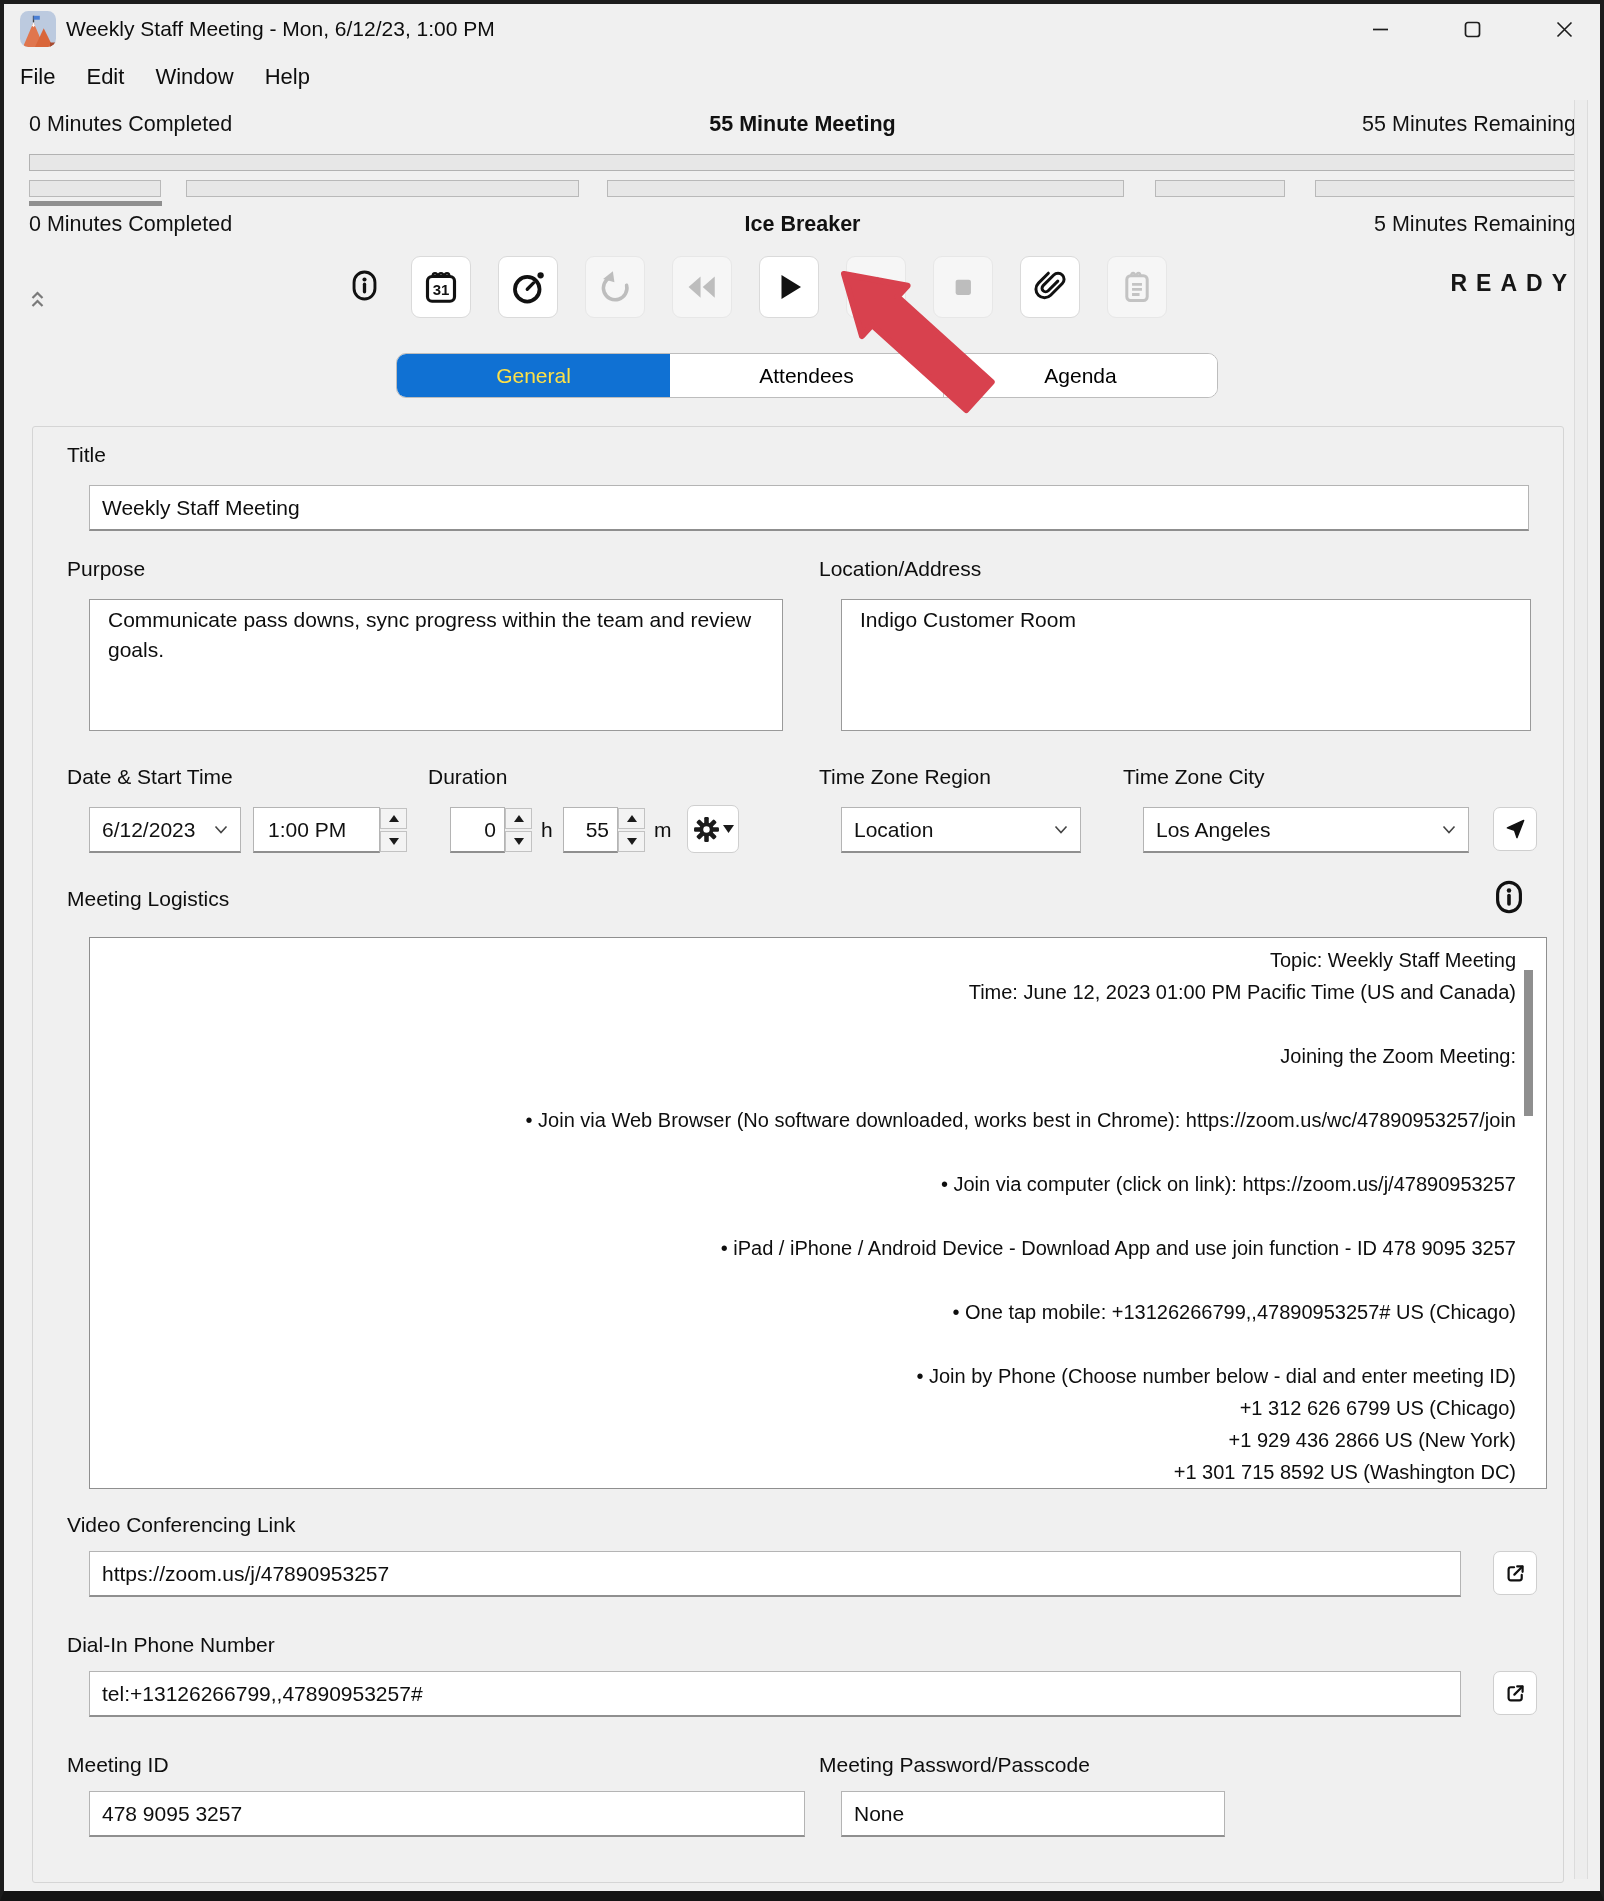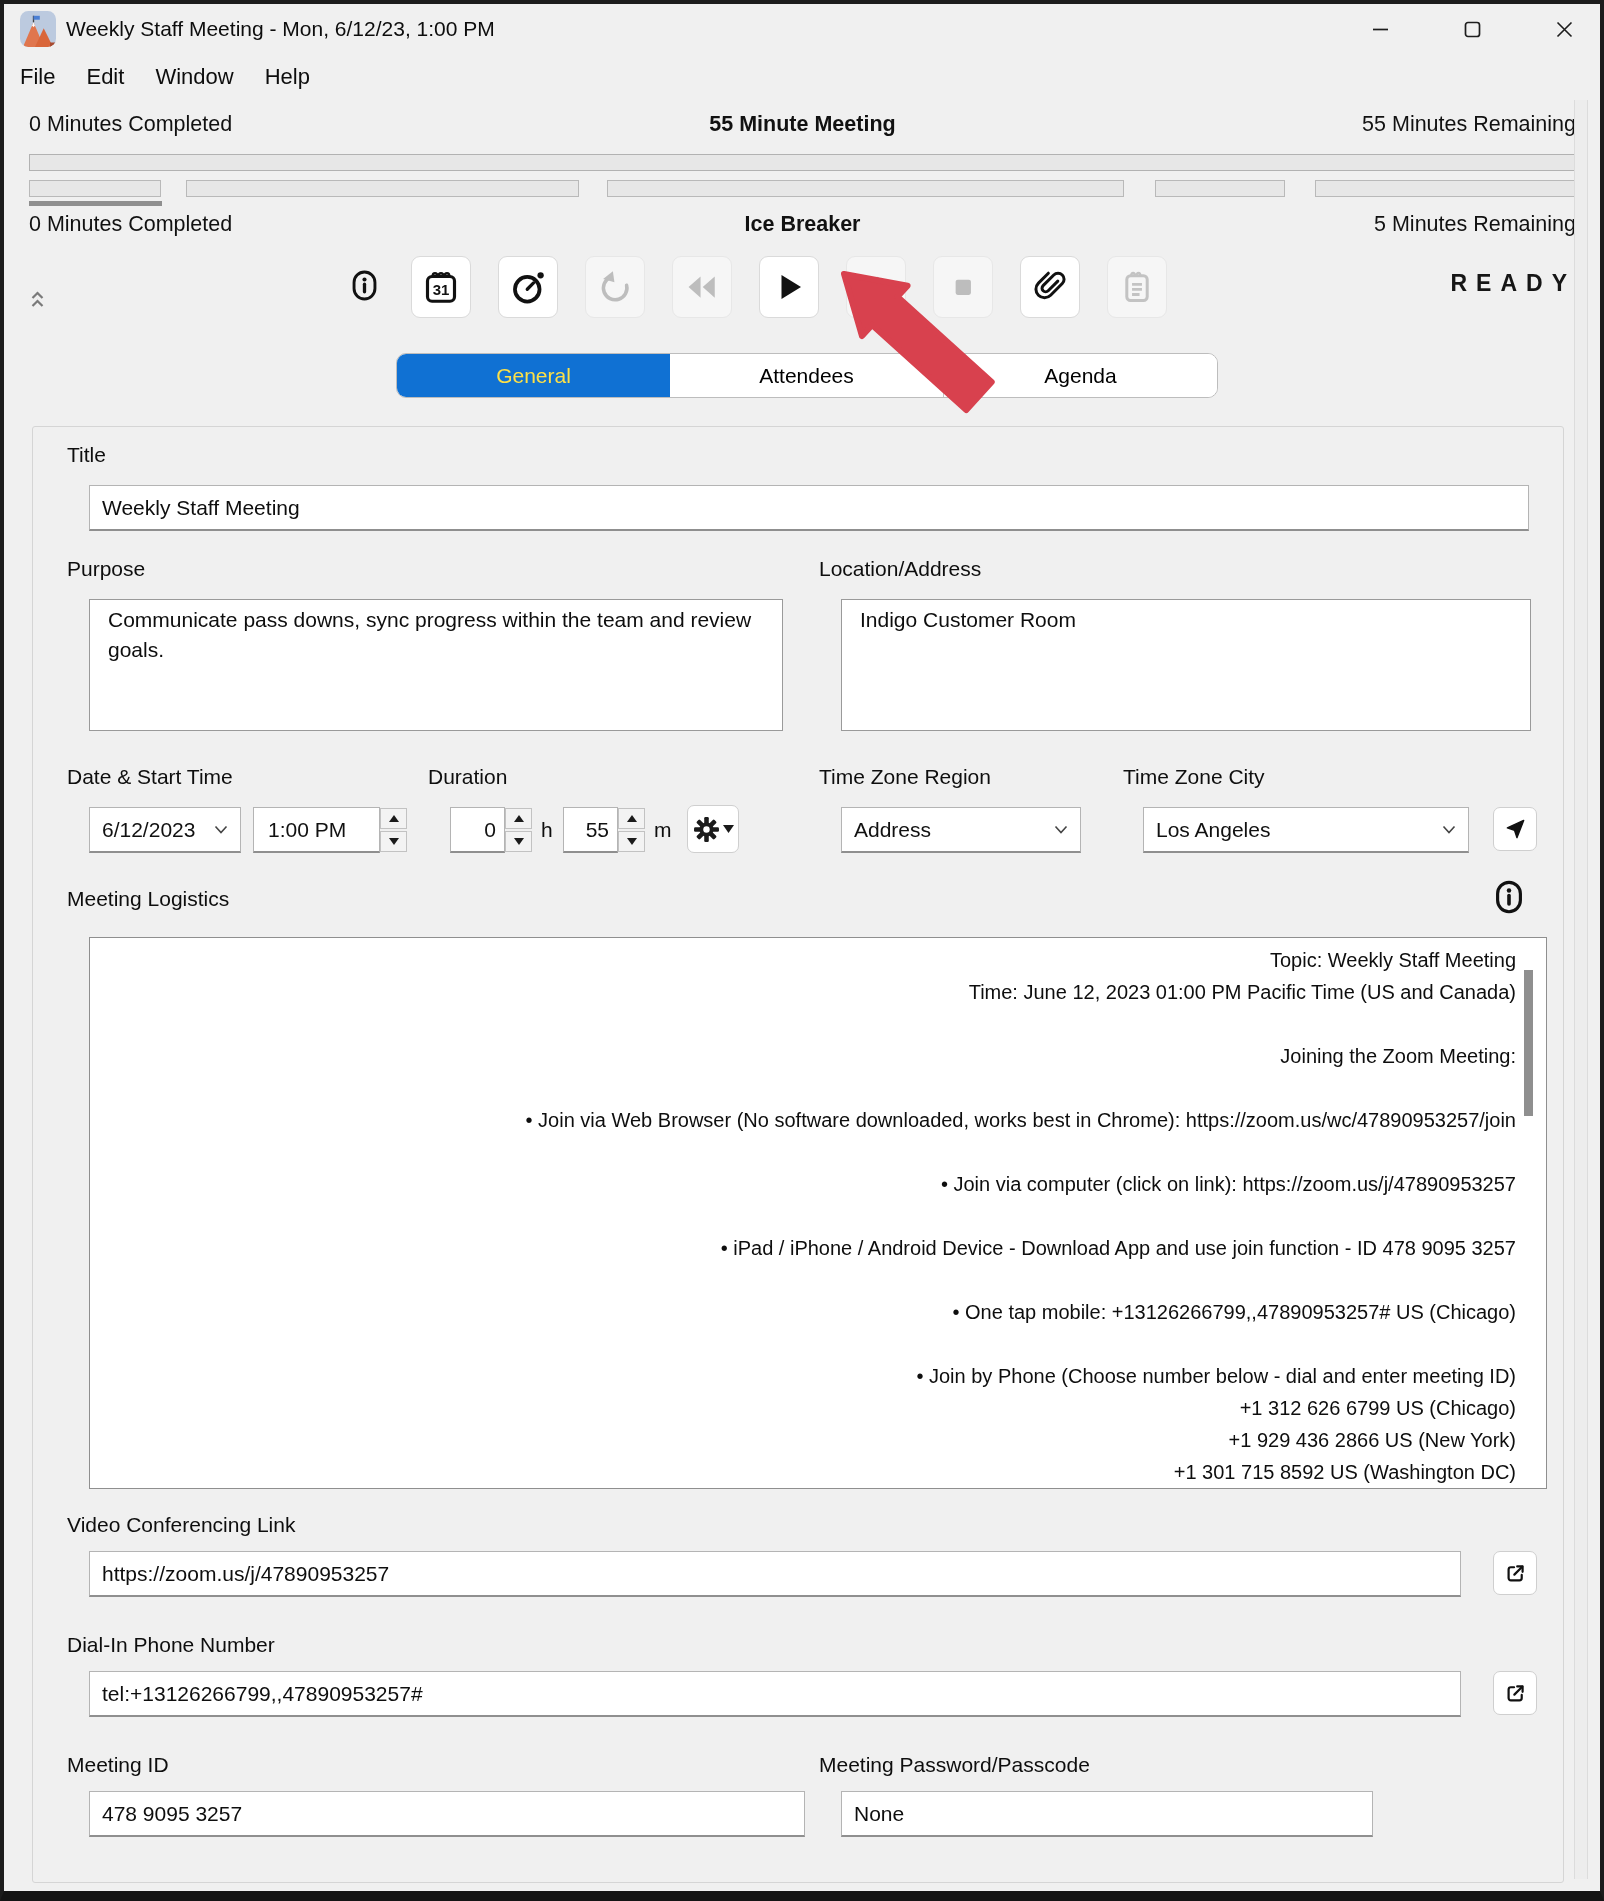--- a/index.html
+++ b/index.html
@@ -296,21 +296,21 @@
         </g>
         <circle cx="13" cy="13" r="3.1" fill="#ffffff"></circle>
       </svg>
       <svg width="11" height="8" viewBox="0 0 11 8">
           <polygon points="0,0 11,0 5.5,8" fill="#1b1b1b"></polygon>
         </svg>
     </button>
 
     <span class="lbl" style="left:786px; top:338px;">Time Zone Region</span>
     <div class="selectbox" style="left:808px; top:380px; width:240px;">
-      <span>Address</span>
+      <span>Location</span>
       <svg width="14" height="9" viewBox="0 0 14 9">
           <path d="M1.5 1.5 L7 7.5 L12.5 1.5" fill="none" stroke="#444" stroke-width="1.6"></path>
         </svg>
     </div>
 
     <span class="lbl" style="left:1090px; top:338px;">Time Zone City</span>
     <div class="selectbox" style="left:1110px; top:380px; width:326px;">
       <span>Los Angeles</span>
       <svg width="14" height="9" viewBox="0 0 14 9">
           <path d="M1.5 1.5 L7 7.5 L12.5 1.5" fill="none" stroke="#444" stroke-width="1.6"></path>
@@ -370,17 +370,17 @@
         <path d="M10.5 5.5 H7.2 A2.4 2.4 0 0 0 4.8 7.9 v8.9 A2.4 2.4 0 0 0 7.2 19.2 h8.9 a2.4 2.4 0 0 0 2.4 -2.4 V13.5" fill="none" stroke="#111" stroke-width="2.3" stroke-linecap="round"></path>
         <path d="M13.8 4.6 h5.6 v5.6" fill="none" stroke="#111" stroke-width="2.3" stroke-linecap="round" stroke-linejoin="round"></path>
         <path d="M19 5 l-8.2 8.2" stroke="#111" stroke-width="2.3" stroke-linecap="round"></path>
       </svg>
     </button>
 
     <span class="lbl" style="left:34px; top:1326px;">Meeting ID</span>
     <input class="input" style="left: 56px; top: 1364px; width: 716px;" value="478 9095 3257">
 
     <span class="lbl" style="left:786px; top:1326px;">Meeting Password/Passcode</span>
-    <input class="input" style="left: 808px; top: 1364px; width: 532px;" value="None">
+    <input class="input" style="left: 808px; top: 1364px; width: 384px;" value="None">
   </div>
 
   <div class="win-scrollbar"></div>
 </div>
 
 </body></html>

